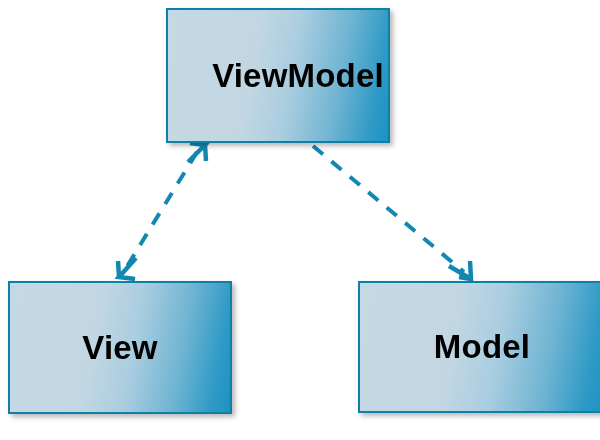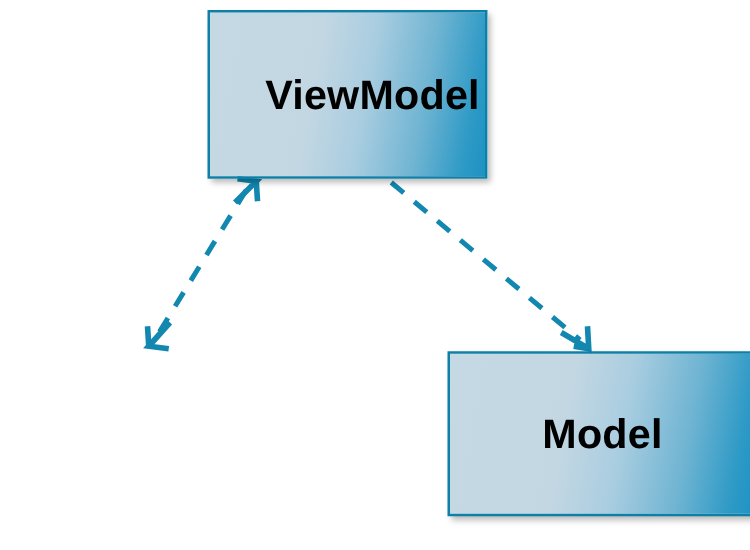--- a/index.html
+++ b/index.html
@@ -87,18 +87,21 @@
       <line class="edge-line" x1="313" y1="146" x2="464" y2="272"></line>
       <polyline class="edge-head" points="449,266 471,279 470,261"></polyline>
       <polyline class="edge-head" points="471,279 459,277"></polyline>
     </g>
   </svg>
 
   <div class="node" id="node-viewmodel">
     <span class="node-label">ViewModel</span>
   </div>
 
+  <div class="node" id="node-view">
+    <span class="node-label">View</span>
+  </div>
 
   <div class="node" id="node-model">
     <span class="node-label">Model</span>
   </div>
 
 </div>
 
 </body></html>

